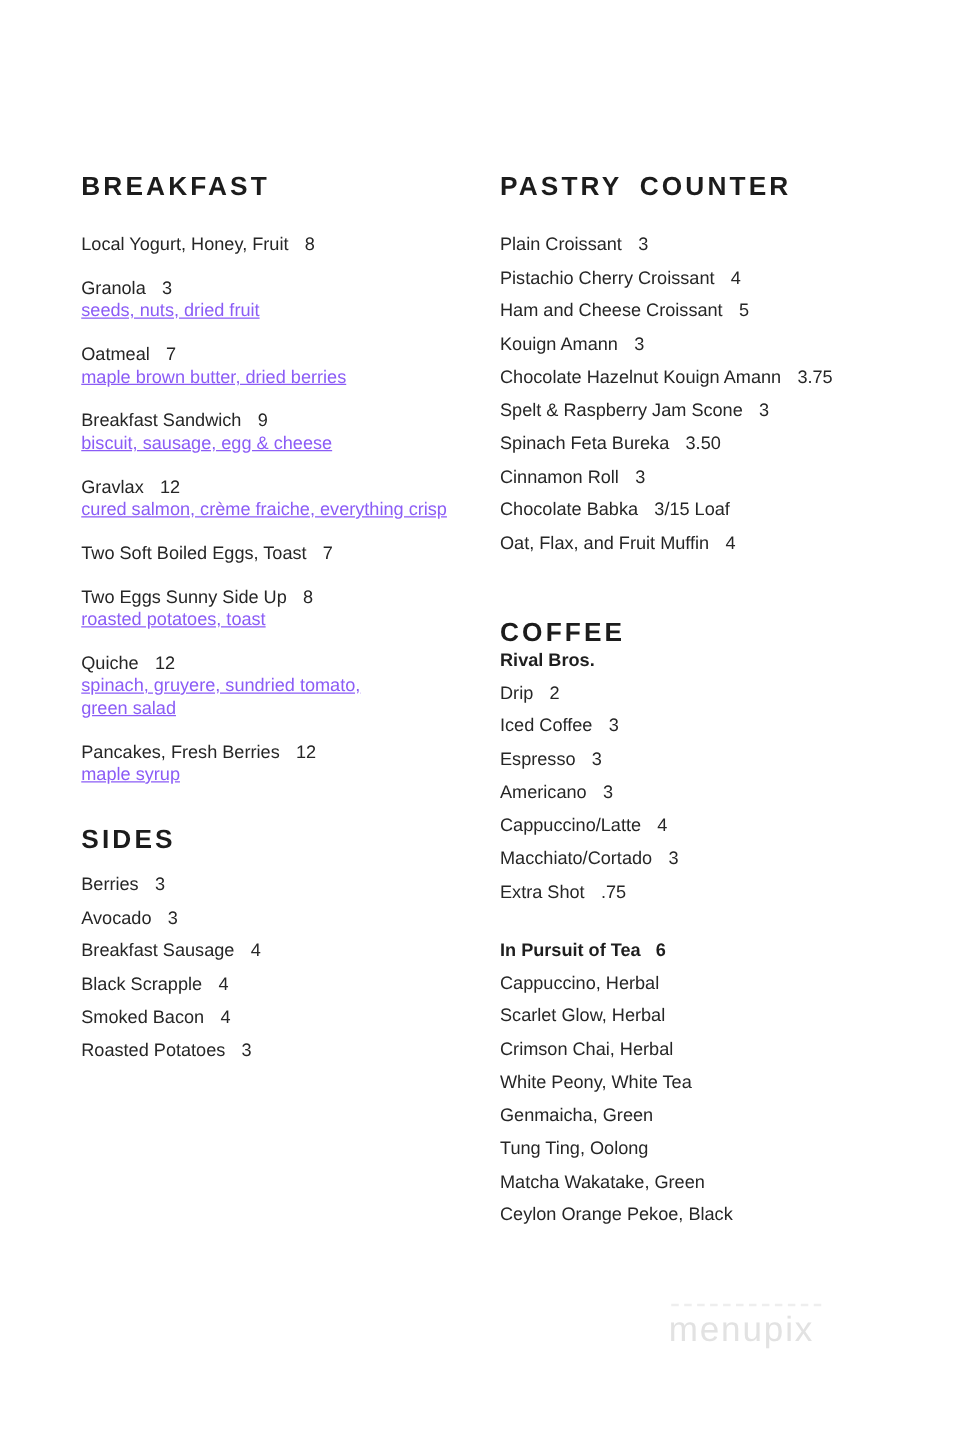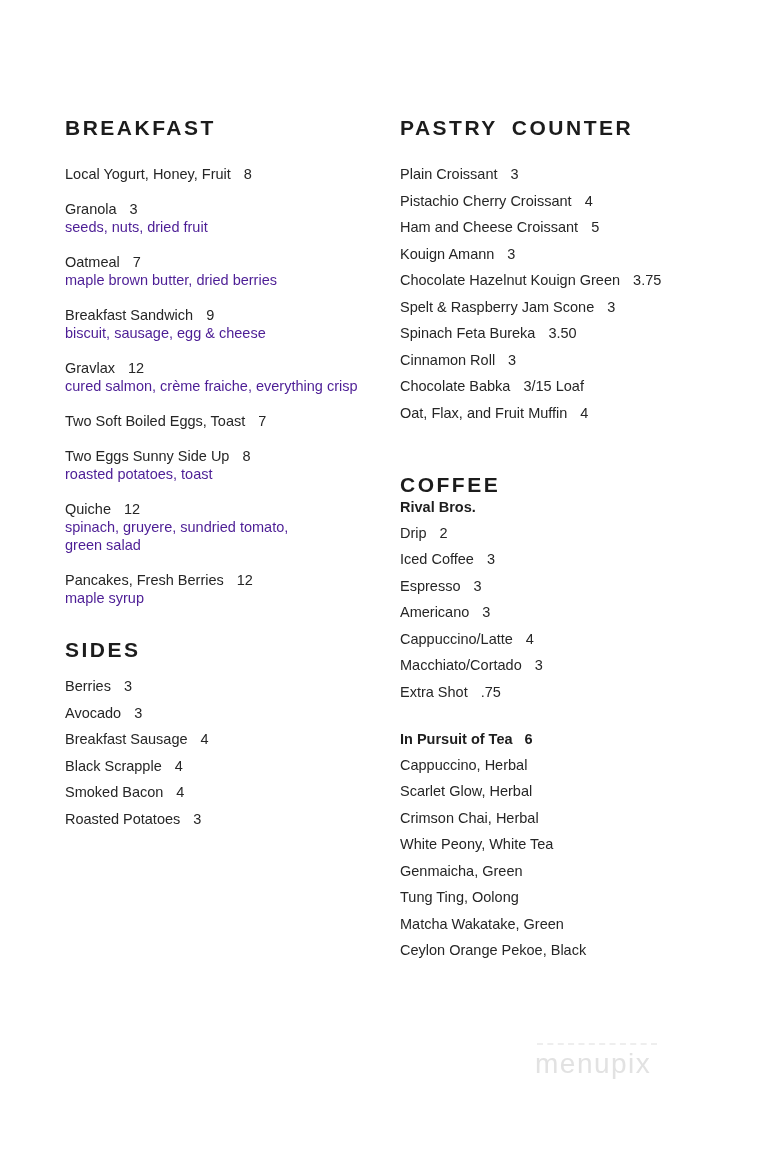--- a/index.html
+++ b/index.html
@@ -10,21 +10,21 @@
   body {
     width: 768px;
     height: 1152px;
     position: relative;
     overflow: hidden;
     font-family: "Liberation Sans", sans-serif;
     color: #222222;
   }
   .column {
     position: absolute;
-    top: 115px;
+    top: 137px;
   }
   #col-left  { left: 65px;  width: 330px; }
   #col-right { left: 400px; width: 355px; }
 
   .section-title {
     font-size: 21px;
     font-weight: bold;
     letter-spacing: 2.5px;
     word-spacing: 6px;
     line-height: 26px;
@@ -52,22 +52,23 @@
   .item-line {
     font-size: 14.5px;
     line-height: 18px;
     color: #262626;
     white-space: nowrap;
   }
   .item-price { margin-left: 13px; }
   .item-desc {
     font-size: 14.5px;
     line-height: 18px;
-    color: #4c1d95;
+    color: #8b5cf6;
     white-space: nowrap;
+    text-decoration: underline;
   }
 
   .watermark-dashes {
     position: absolute;
     left: 537px;
     top: 1043px;
     width: 120px;
     border-top: 2px dashed #eeeeee;
   }
   .watermark {
@@ -154,21 +155,21 @@
       <div class="menu-item">
         <div class="item-line"><span class="item-name">Pistachio Cherry Croissant</span><span class="item-price">4</span></div>
       </div>
       <div class="menu-item">
         <div class="item-line"><span class="item-name">Ham and Cheese Croissant</span><span class="item-price">5</span></div>
       </div>
       <div class="menu-item">
         <div class="item-line"><span class="item-name">Kouign Amann</span><span class="item-price">3</span></div>
       </div>
       <div class="menu-item">
-        <div class="item-line"><span class="item-name">Chocolate Hazelnut Kouign Green</span><span class="item-price">3.75</span></div>
+        <div class="item-line"><span class="item-name">Chocolate Hazelnut Kouign Amann</span><span class="item-price">3.75</span></div>
       </div>
       <div class="menu-item">
         <div class="item-line"><span class="item-name">Spelt &amp; Raspberry Jam Scone</span><span class="item-price">3</span></div>
       </div>
       <div class="menu-item">
         <div class="item-line"><span class="item-name">Spinach Feta Bureka</span><span class="item-price">3.50</span></div>
       </div>
       <div class="menu-item">
         <div class="item-line"><span class="item-name">Cinnamon Roll</span><span class="item-price">3</span></div>
       </div>

